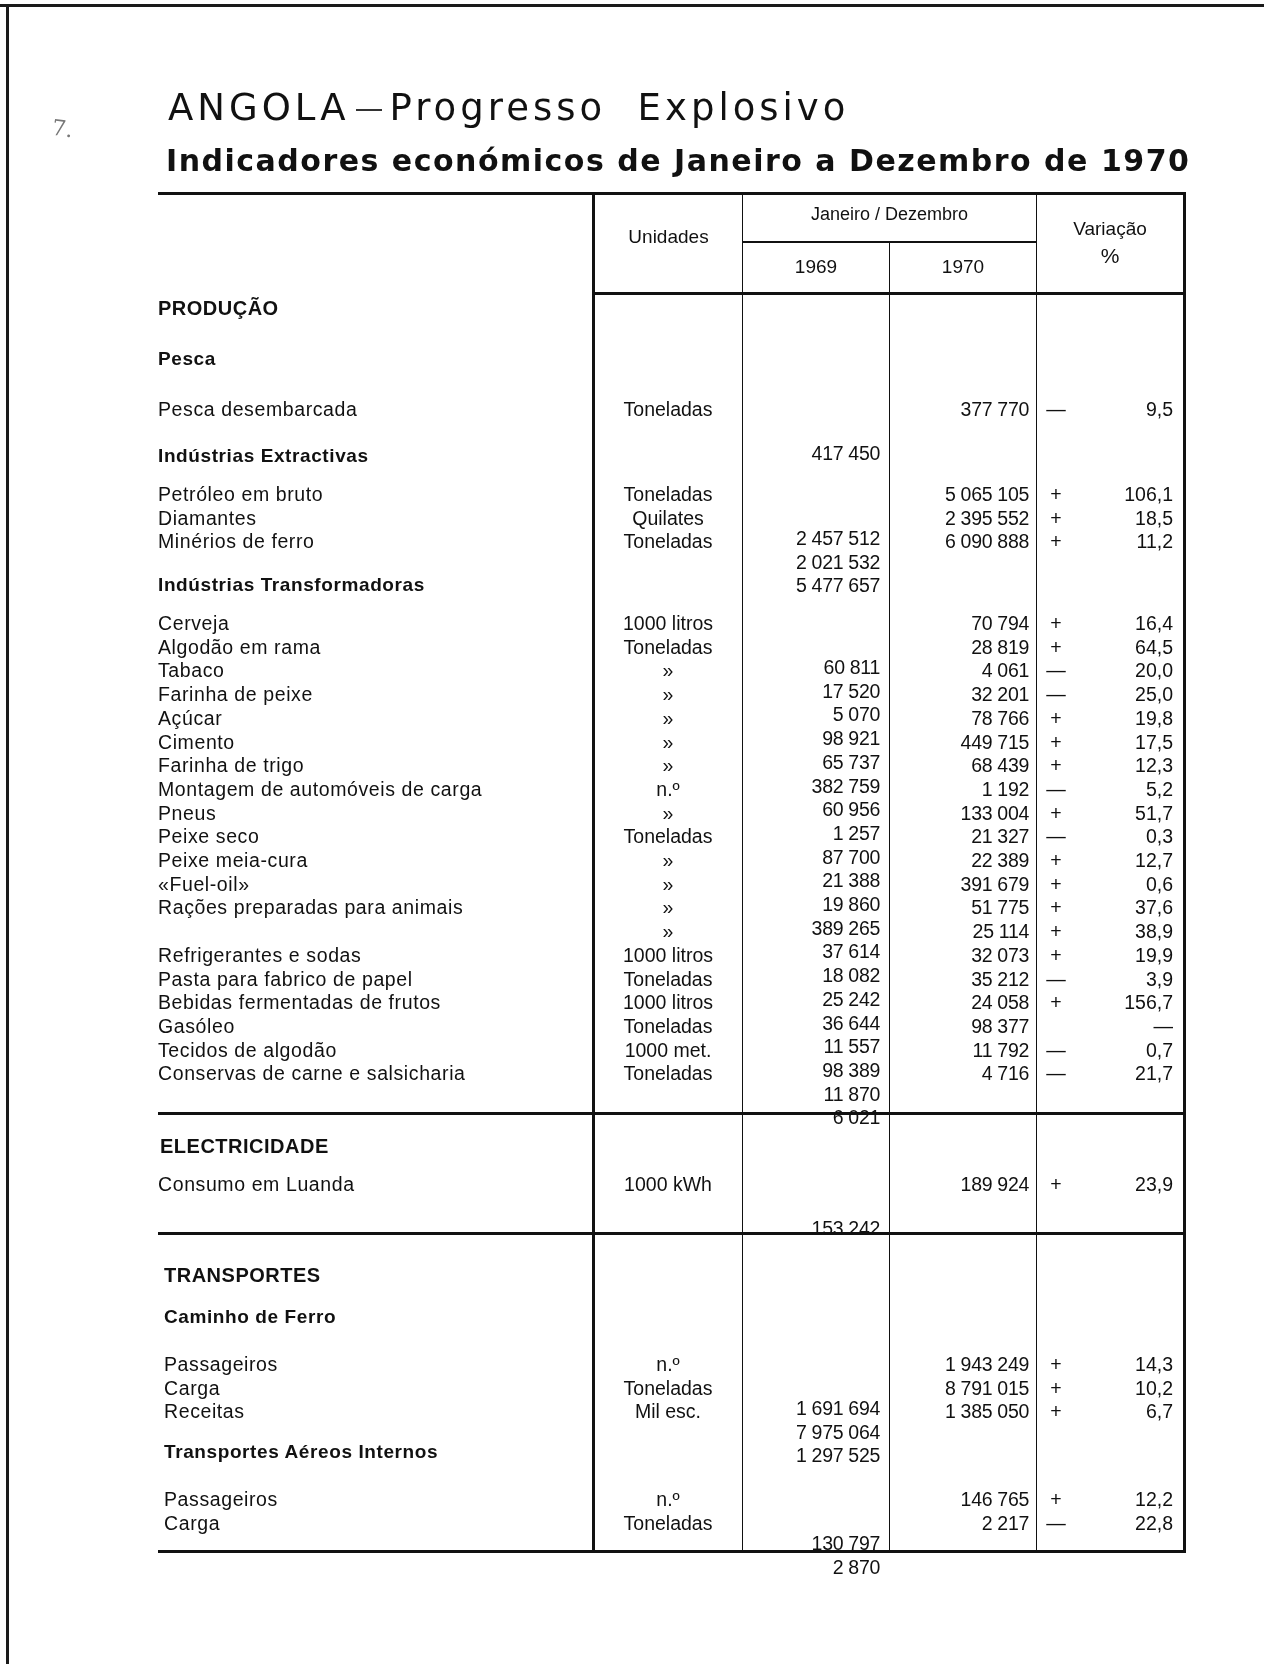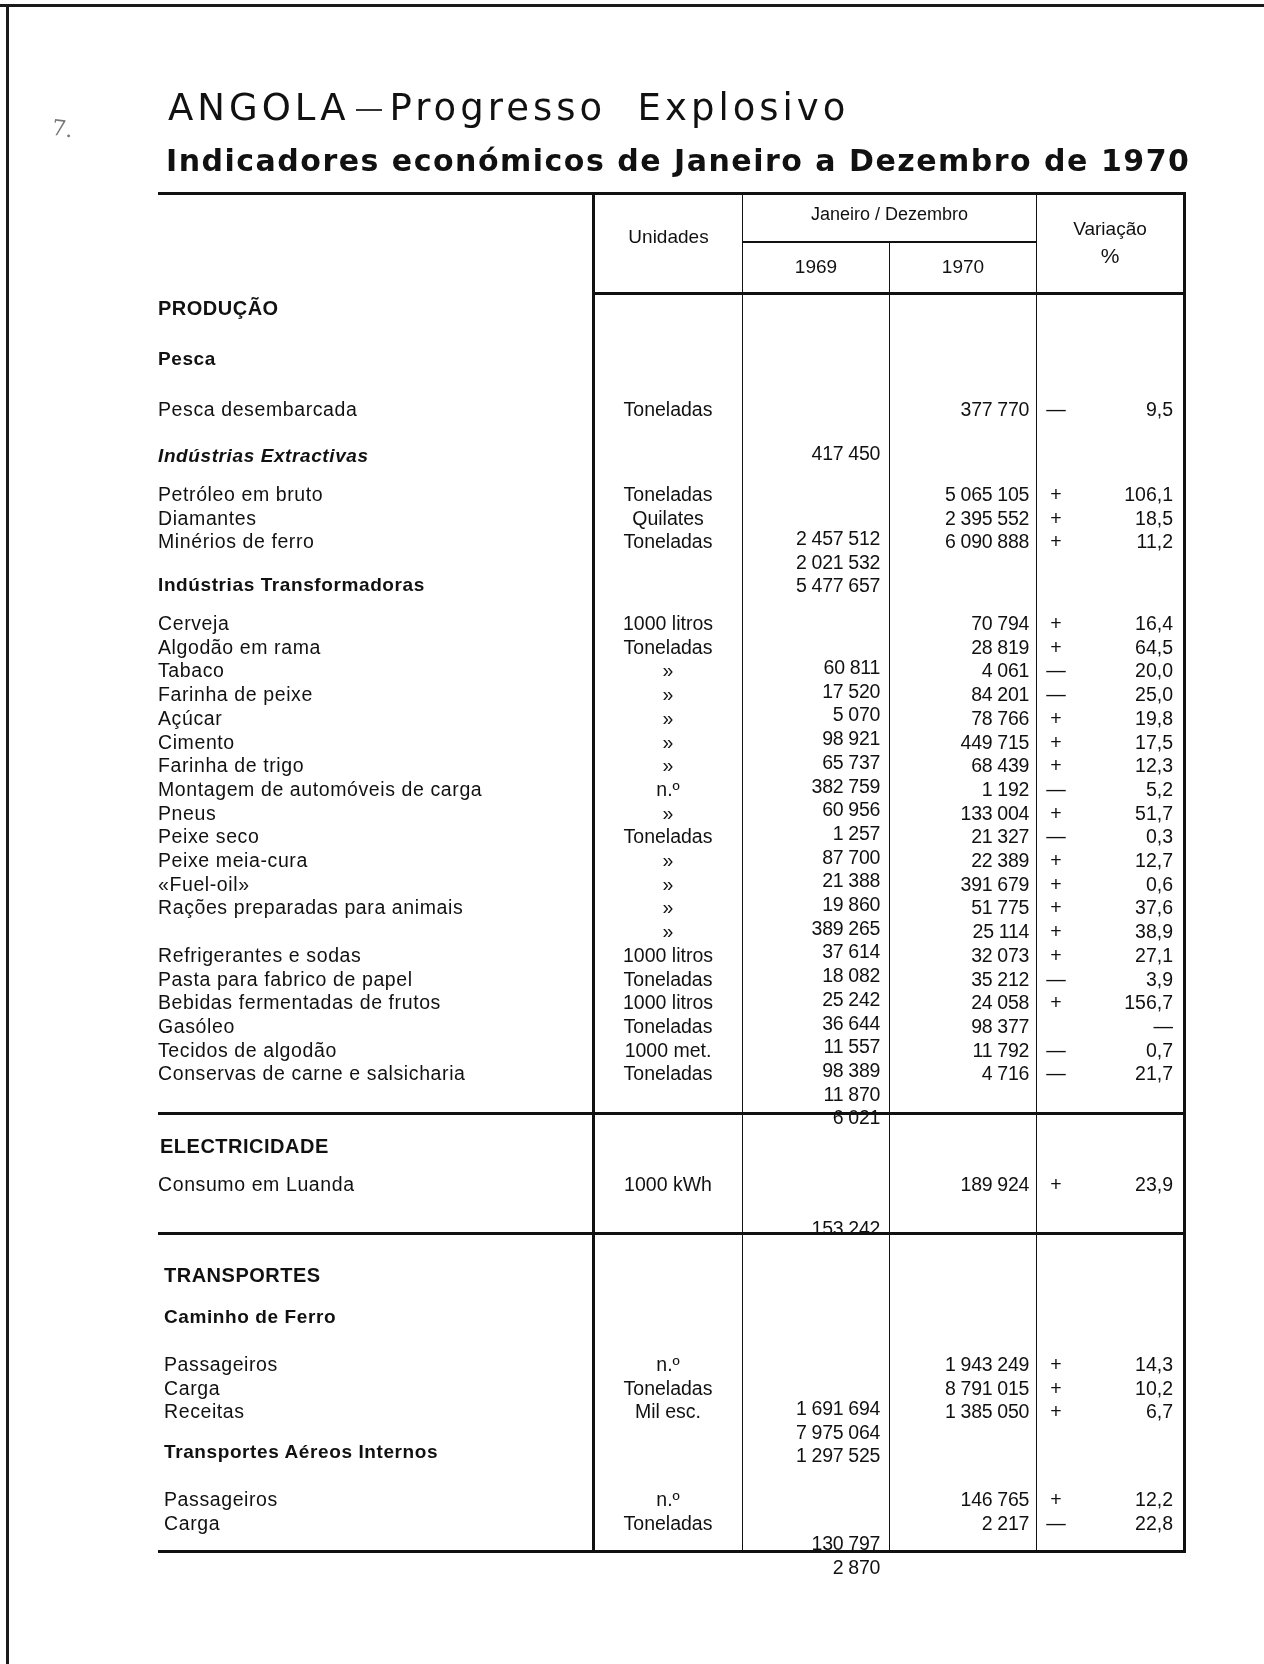--- a/index.html
+++ b/index.html
@@ -67,21 +67,21 @@
       <div class="sec" style="top: 105px;">PRODUÇÃO</div>
       <div class="sub" style="top: 156px;">Pesca</div>
       <div class="row" style="top: 205px;">
         <span class="label">Pesca desembarcada</span>
         <span class="unit">Toneladas</span>
         <span class="v69">417 450</span>
         <span class="v70">377 770</span>
         <span class="sign">—</span>
         <span class="pct">9,5</span>
       </div>
-      <div class="sub" style="top: 253px; font-style: italic;">Indústrias Extractivas</div>
+      <div class="sub" style="top: 253px;">Indústrias Extractivas</div>
       <div class="row" style="top: 290px;">
         <span class="label">Petróleo em bruto</span>
         <span class="unit">Toneladas</span>
         <span class="v69">2 457 512</span>
         <span class="v70">5 065 105</span>
         <span class="sign">+</span>
         <span class="pct">106,1</span>
       </div>
       <div class="row" style="top: 313.7px;">
         <span class="label">Diamantes</span>
@@ -121,21 +121,21 @@
         <span class="unit">»</span>
         <span class="v69">5 070</span>
         <span class="v70">4 061</span>
         <span class="sign">—</span>
         <span class="pct">20,0</span>
       </div>
       <div class="row" style="top: 490.1px;">
         <span class="label">Farinha de peixe</span>
         <span class="unit">»</span>
         <span class="v69">98 921</span>
-        <span class="v70">84 201</span>
+        <span class="v70">32 201</span>
         <span class="sign">—</span>
         <span class="pct">25,0</span>
       </div>
       <div class="row" style="top: 513.8px;">
         <span class="label">Açúcar</span>
         <span class="unit">»</span>
         <span class="v69">65 737</span>
         <span class="v70">78 766</span>
         <span class="sign">+</span>
         <span class="pct">19,8</span>
@@ -210,21 +210,21 @@
         <span class="v70">25 114</span>
         <span class="sign">+</span>
         <span class="pct">38,9</span>
       </div>
       <div class="row" style="top: 750.8px;">
         <span class="label">Refrigerantes e sodas</span>
         <span class="unit">1000 litros</span>
         <span class="v69">25 242</span>
         <span class="v70">32 073</span>
         <span class="sign">+</span>
-        <span class="pct">27,1</span>
+        <span class="pct">19,9</span>
       </div>
       <div class="row" style="top: 774.5px;">
         <span class="label">Pasta para fabrico de papel</span>
         <span class="unit">Toneladas</span>
         <span class="v69">36 644</span>
         <span class="v70">35 212</span>
         <span class="sign">—</span>
         <span class="pct">3,9</span>
       </div>
       <div class="row" style="top: 798.2px;">

